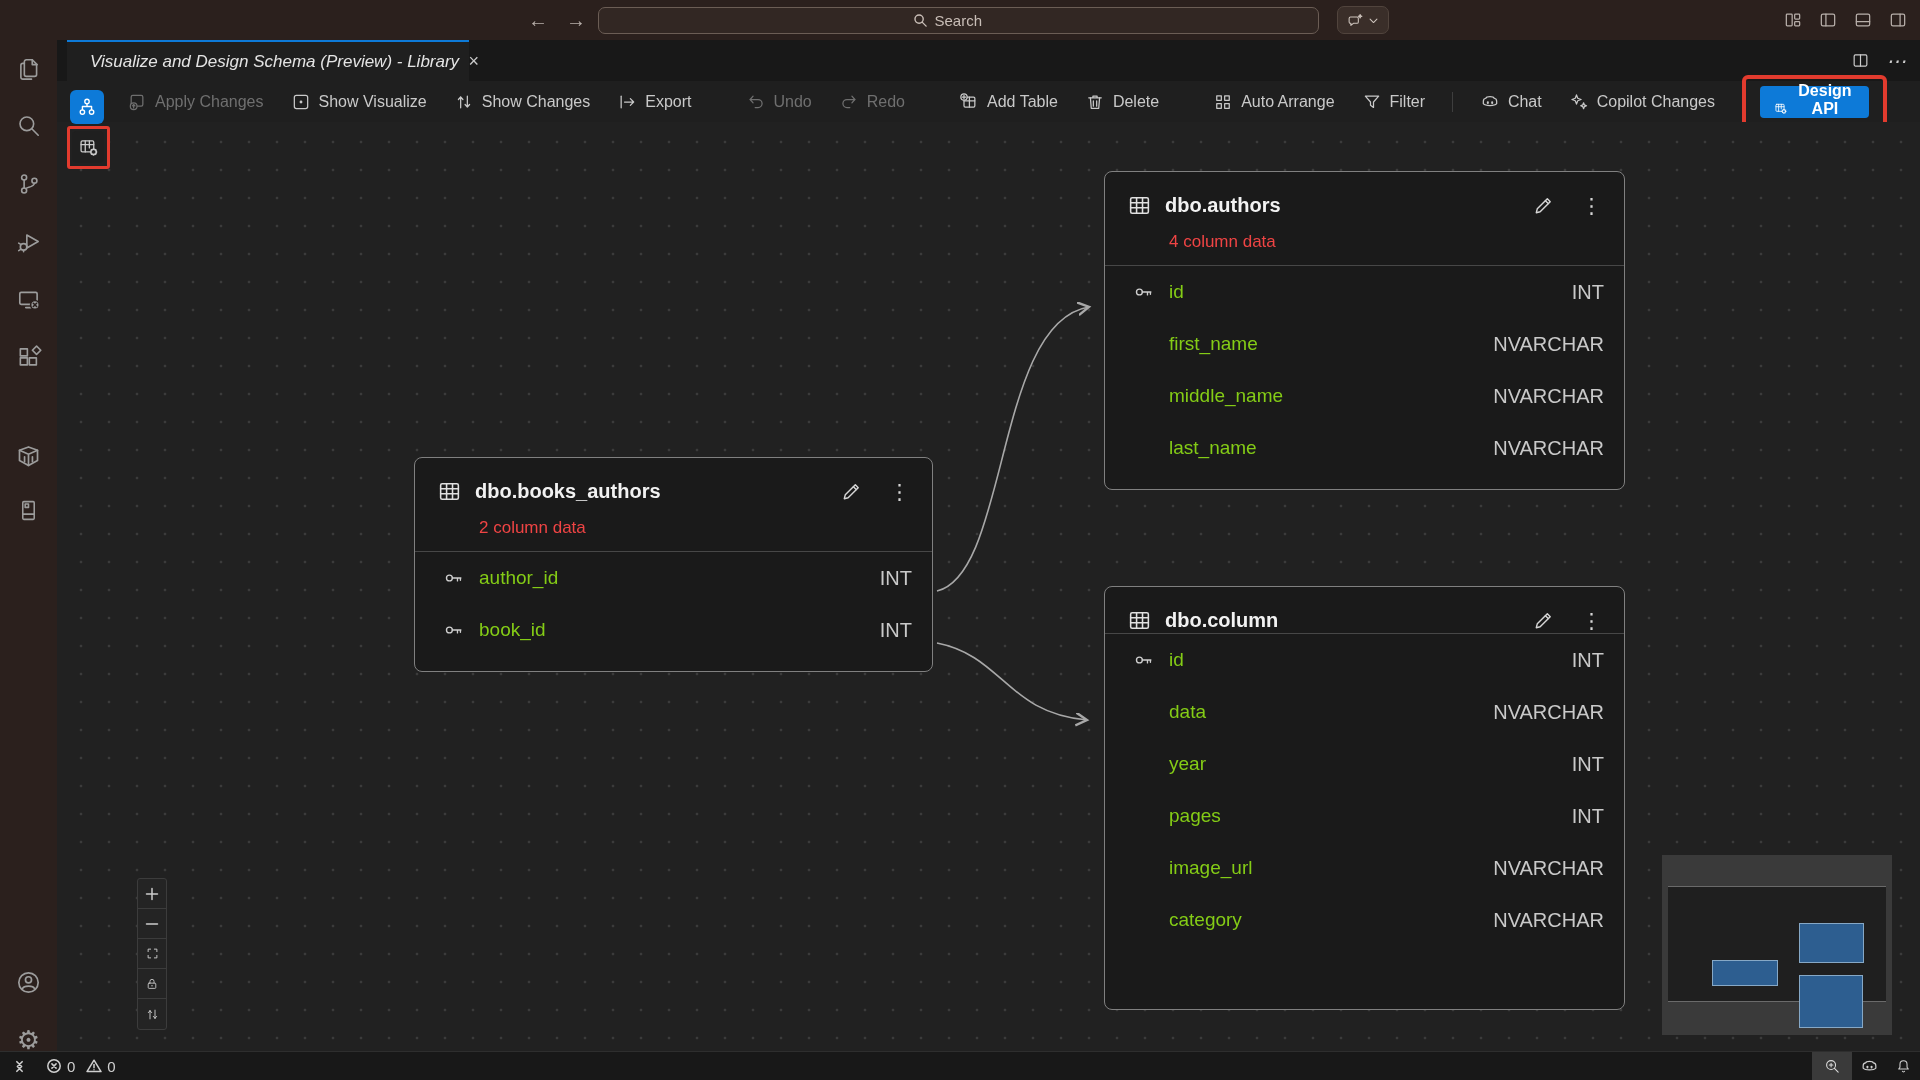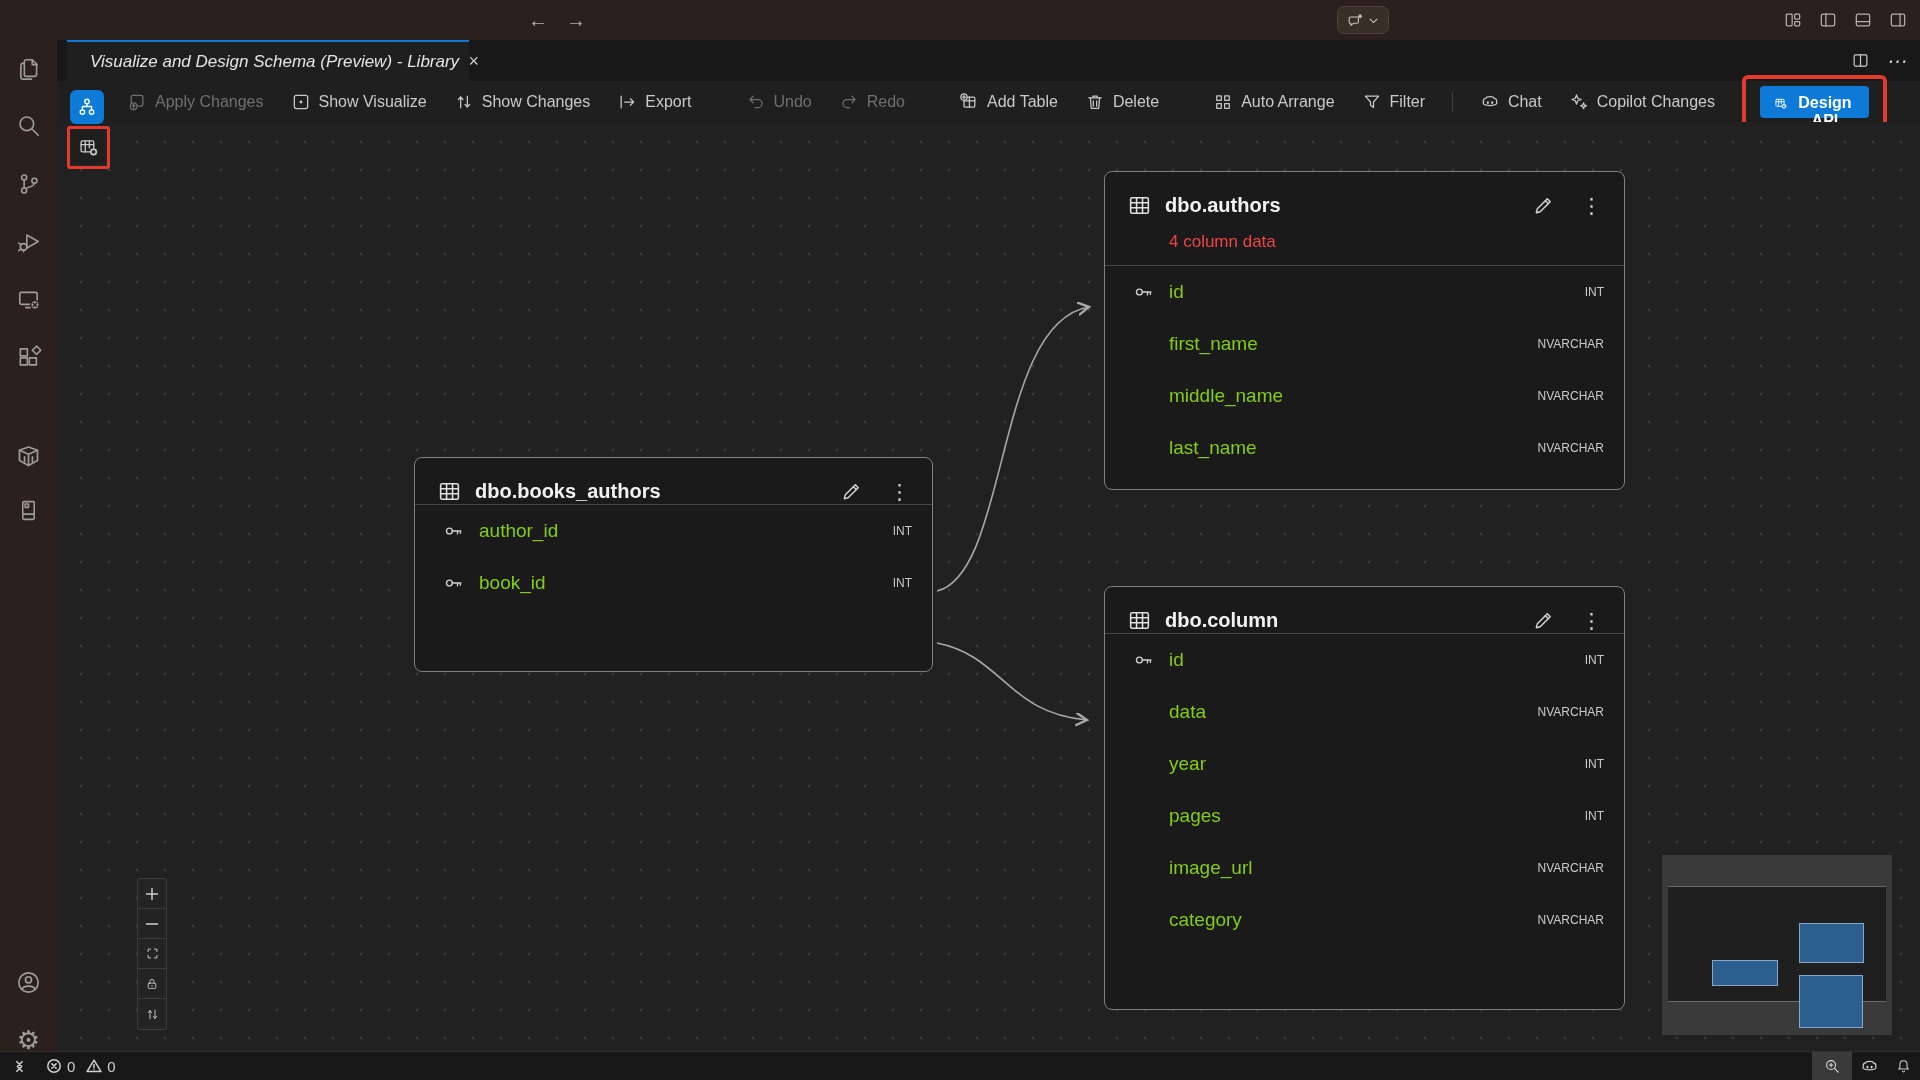--- a/index.html
+++ b/index.html
@@ -30,21 +30,21 @@
   .tab-close { margin-left:auto; font-size:18px; color:#c9c9c9; cursor:pointer; }
   .editor-actions { position:absolute; right:14px; top:0; height:41px; display:flex; align-items:center; gap:16px; color:#cccccc; }
 
   
   .toolbar { position:absolute; left:0; top:41px; width:1863px; height:41px; background:#1f1f1f; display:flex; align-items:center; padding:0 78px 0 70px; gap:27px; }
   .tb-item { display:flex; align-items:center; gap:8px; color:#c9c9c9; font-size:16px; white-space:nowrap; cursor:pointer; }
   .tb-item.disabled { color:#6f6f6f; cursor:default; }
   .tb-sep { width:1px; height:20px; background:#3e3e3e; }
   .tb-right { margin-left:auto; display:flex; align-items:center; gap:27px; }
   .design-api-wrap { position:relative; border:4px solid #e23b2e; border-radius:6px; padding:7px 14px; }
-  .design-api { background:#0d7ad8; border:none; border-radius:4px; color:#ffffff; font-size:16px; font-weight:600; height:32px; padding:8px 14px; display:flex; align-items:flex-start; gap:8px; cursor:pointer; font-family:inherit; }
+  .design-api { background:#0d7ad8; border:none; border-radius:4px; color:#ffffff; font-size:16px; font-weight:600; height:32px; padding:0 14px; display:flex; align-items:flex-end; gap:8px; cursor:pointer; font-family:inherit; }
 
   
   .canvas { position:absolute; left:0; top:82px; width:1863px; height:929px; background:#212121;
     background-image:radial-gradient(#3b3b3b 1.5px, transparent 1.6px); background-size:28px 28px; background-position:10px 6px; }
   .edges { position:absolute; left:0; top:0; width:1863px; height:929px; }
 
   
   .side-btn-blue { position:absolute; left:13px; top:50px; width:34px; height:34px; background:#0d7ad8; border-radius:6px; display:flex; align-items:center; justify-content:center; color:#ffffff; cursor:pointer; z-index:30; }
   .side-btn-grid { position:absolute; left:15px; top:91px; width:32px; height:32px; background:#1f1f1f; border-radius:5px; display:flex; align-items:center; justify-content:center; color:#c9c9c9; cursor:pointer; z-index:30; }
   .red-box-small { position:absolute; left:10px; top:86px; width:43px; height:43px; border:3px solid #e23b2e; border-radius:3px; z-index:31; pointer-events:none; }
@@ -56,21 +56,21 @@
   .node-books   { left:1047px; top:464px; width:521px; height:424px; }
   .node-header { display:flex; align-items:center; gap:13px; padding:21px 22px 0 22px;text-align:right; }
   .node-title { font-size:20px; font-weight:bold; color:#f2f2f2; }
   .node-actions { margin-left:auto; display:flex; align-items:center; gap:26px; color:#d6d6d6; }
   .kebab { font-size:21px; line-height:1; cursor:pointer; color:#d6d6d6; }
   .node-subtitle { font-size:17px; color:#ef4444; padding:14px 22px 13px 64px; }
   .node-sep { border-top:1px solid #474747; }
   .node-row { height:52px; display:flex; align-items:center; padding:0 20px 0 28px; font-size:19px; }
   .key-slot { width:36px; display:flex; align-items:center; color:#cfcfcf; }
   .col-name { color:#84cc16; }
-  .col-type { margin-left:auto; color:#c9c9c9; font-size:12px; }
+  .col-type { margin-left:auto; color:#c9c9c9; font-size:20px; }
 
   
   .zoom-controls { position:absolute; left:80px; top:756px; width:30px; background:#242424; border:1px solid #3c3c3c; border-radius:3px; z-index:10; }
   .zc-btn { width:28px; height:30px; display:flex; align-items:center; justify-content:center; color:#cccccc; border-bottom:1px solid #3c3c3c; cursor:pointer; }
   .zc-btn:last-child { border-bottom:none; }
 
   .minimap { position:absolute; left:1605px; top:733px; width:230px; height:180px; background:#3a3a3a; z-index:10; }
   .mm-viewport { position:absolute; left:6px; top:31px; width:218px; height:116px; background:#1f1f1f; border-top:1px solid #6a6a6a; border-bottom:1px solid #6a6a6a; }
   .mm-node { position:absolute; background:#2d5e90; border:1px solid #86a8c6; }
   .mm-n1 { left:44px;  top:73px; width:66px; height:26px; }
@@ -92,20 +92,27 @@
 </head>
 <body>
 
 <div class="app">
 
   <div class="titlebar">
     <div class="nav-arrows">
       <span>←</span>
       <span>→</span>
     </div>
+    <div class="searchbox">
+      <svg class="ic" width="15" height="15" viewBox="0 0 16 16">
+          <circle cx="6.5" cy="6.5" r="4.4"></circle>
+          <line x1="10" y1="10" x2="14" y2="14"></line>
+        </svg>
+      <input placeholder="Search" style="">
+    </div>
     <div class="copilot-pill">
       <svg class="ic" width="17" height="17" viewBox="0 0 24 24">
           <path d="M5 7h9a2 2 0 0 1 2 2v5a2 2 0 0 1-2 2H9l-3.5 3V16H5a2 2 0 0 1-2-2V9a2 2 0 0 1 2-2z"></path>
           <path d="M18.5 3.5l.7 1.8 1.8.7-1.8.7-.7 1.8-.7-1.8-1.8-.7 1.8-.7z"></path>
         </svg>
       <svg class="ic" width="11" height="11" viewBox="0 0 16 16">
           <path d="M3 6l5 5 5-5"></path>
         </svg>
     </div>
     <div class="win-icons">
@@ -371,20 +378,21 @@
             </svg>
           <span class="node-title">dbo.books_authors</span>
           <span class="node-actions">
             <svg class="ic" width="23" height="23" viewBox="0 0 24 24">
                 <path d="M4.5 19.5l1-4L16 5l3 3L8.5 18.5l-4 1z"></path>
                 <path d="M14 7l3 3"></path>
               </svg>
             <span class="kebab">⋮</span>
           </span>
         </div>
+        <div class="node-subtitle">2 column data</div>
         <div class="node-sep"></div>
         <div class="node-row">
           <span class="key-slot">
               <svg class="ic" width="22" height="22" viewBox="0 0 24 24">
                 <circle cx="7" cy="12" r="3.2"></circle>
                 <path d="M10.2 12h9.3M15.8 12v3.2M19 12v2.4"></path>
               </svg>
             </span>
           <span class="col-name">author_id</span>
           <span class="col-type">INT</span>

